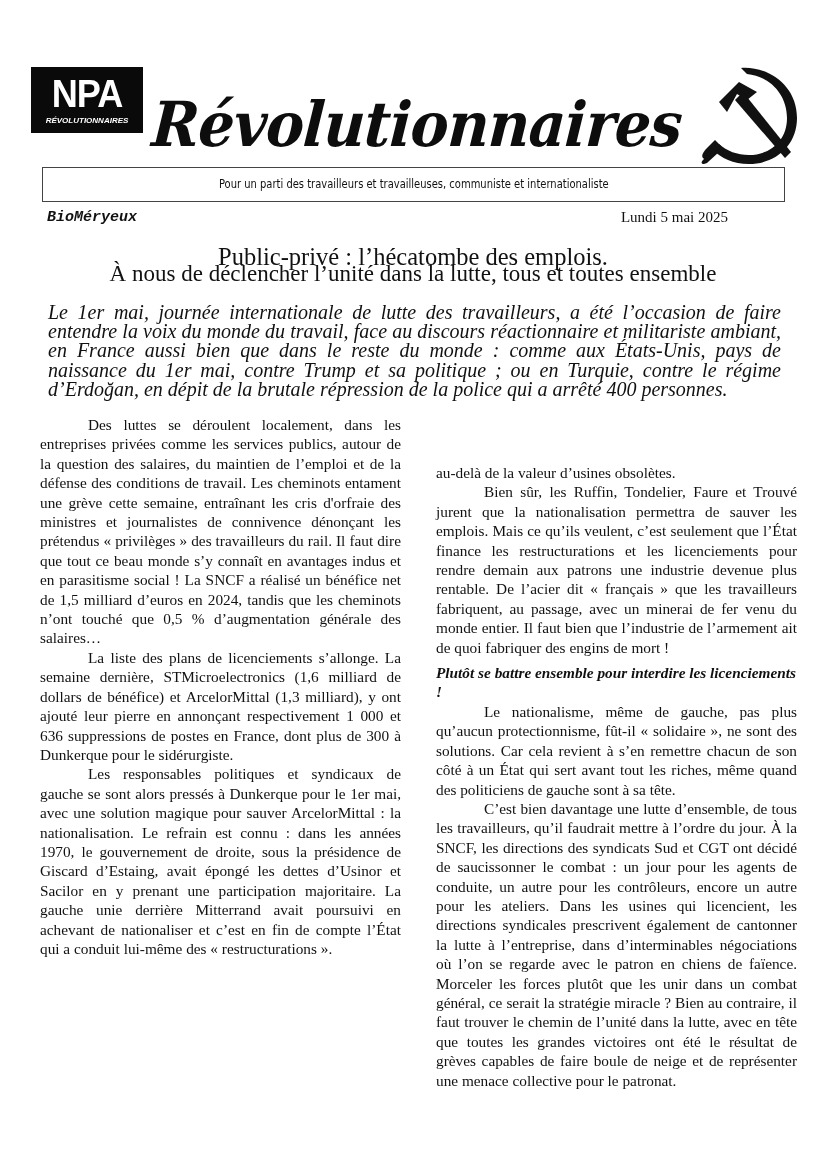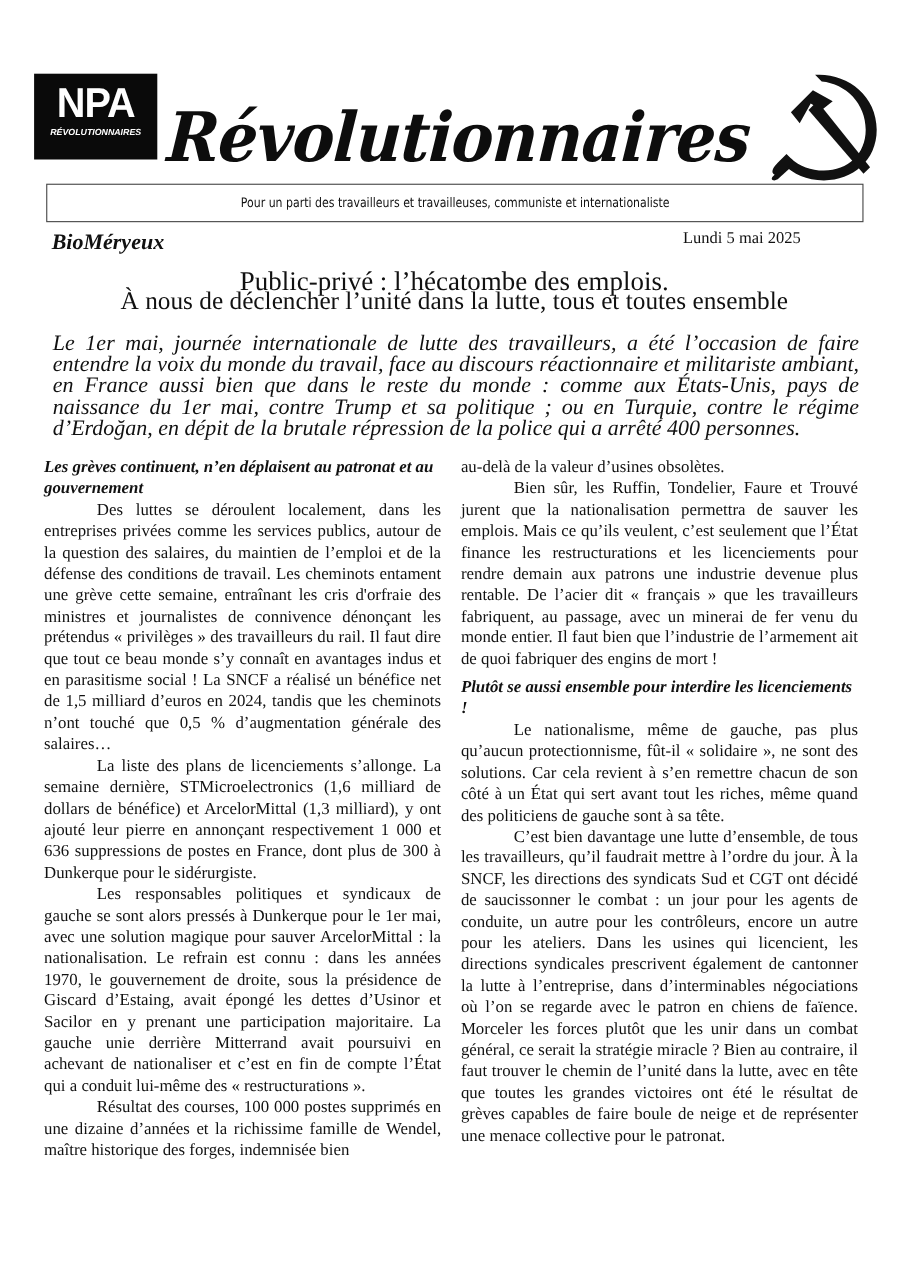--- a/index.html
+++ b/index.html
@@ -1,20 +1,20 @@
 <!DOCTYPE html>
 <html><head>
   <meta charset="utf-8">
   <style>
     * { box-sizing: border-box; margin: 0; padding: 0; }
     html, body { width: 826px; height: 1169px; background: #ffffff; }
     body { position: relative; font-family: "Liberation Serif", "DejaVu Serif", serif; color: #111; overflow: hidden; }
 
     .logo {
-      position: absolute; left: 31px; top: 67px; width: 112px; height: 78px;
+      position: absolute; left: 31px; top: 67px; width: 112px; height: 66px;
       background: #0a0a0a; color: #fff; text-align: center;
     }
     .logo-npa {
       display: block; font-family: "Liberation Sans", "DejaVu Sans", sans-serif; font-weight: 700;
       font-size: 38px; line-height: 40px; letter-spacing: -1px; margin-top: 7px;
       transform: scaleX(0.95);
     }
     .logo-sub {
       display: block; font-family: "Liberation Sans", "DejaVu Sans", sans-serif; font-weight: 700; font-style: italic;
       font-size: 8px; line-height: 10px; letter-spacing: 0px; margin-top: 2px;
@@ -31,39 +31,39 @@
 
     .tagline {
       position: absolute; left: 42px; top: 167px; width: 743px; height: 35px;
       border: 1px solid #444; text-align: center;
       font-family: "DejaVu Sans", "Liberation Sans", sans-serif; font-size: 12px; line-height: 33px;
       color: #111; letter-spacing: 0px;
     }
     .tagline span { display: inline-block; transform: scaleX(0.83); transform-origin: center; white-space: nowrap; }
 
     .company {
-      position: absolute; left: 47px; top: 209px; font-weight: 700; font-style: italic; font-size: 20px;
+      position: absolute; left: 47px; top: 209px; font-weight: 700; font-style: italic; font-size: 15px; font-family: Liberation Mono, monospace;
     }
     .date {
       position: absolute; right: 98px; top: 209px; font-size: 15px;
     }
     .headline {
       position: absolute; left: 0; width: 826px; text-align: center; font-size: 24.5px; line-height: 30px; margin-top: 12px;
     }
     .h1 { top: 230px; }
     .h2 { top: 247px; font-size: 23px; }
 
     .intro {
       position: absolute; left: 48px; top: 303px; width: 733px;
       font-weight: 400; font-style: italic; font-size: 20px; line-height: 19.2px; text-align: justify;
     }
 
     .col { position: absolute; top: 415px; width: 361px; font-size: 15.3px; line-height: 19.4px; text-align: justify; }
     .col-left { left: 40px; }
-    .col-right { left: 419px; }
+    .col-right { left: 436px; margin-top: 48px; }
     .col h3 { font-weight: 700; font-style: italic; font-size: 15.3px; line-height: 19.4px; text-align: left; }
     .col p { text-indent: 48px; }
     .col p.noindent { text-indent: 0; }
     .col .gap { margin-top: 6px; }
   </style>
 </head>
 <body>
 
 <div class="logo">
   <span class="logo-npa">NPA</span>
@@ -90,28 +90,26 @@
 
 <div class="company">BioMéryeux</div>
 <div class="date">Lundi 5 mai 2025</div>
 
 <div class="headline h1">Public-privé : l’hécatombe des emplois.</div>
 <div class="headline h2">À nous de déclencher l’unité dans la lutte, tous et toutes ensemble</div>
 
 <div class="intro">Le 1er mai, journée internationale de lutte des travailleurs, a été l’occasion de faire entendre la voix du monde du travail, face au discours réactionnaire et militariste ambiant, en France aussi bien que dans le reste du monde : comme aux États-Unis, pays de naissance du 1er mai, contre Trump et sa politique ; ou en Turquie, contre le régime d’Erdoğan, en dépit de la brutale répression de la police qui a arrêté 400 personnes.</div>
 
 <div class="col col-left">
-  <h3>Les grèves continuent, n’en déplaisent au patronat et au gouvernement</h3>
   <p>Des luttes se déroulent localement, dans les entreprises privées comme les services publics, autour de la question des salaires, du maintien de l’emploi et de la défense des conditions de travail. Les cheminots entament une grève cette semaine, entraînant les cris d'orfraie des ministres et journalistes de connivence dénonçant les prétendus « privilèges » des travailleurs du rail. Il faut dire que tout ce beau monde s’y connaît en avantages indus et en parasitisme social ! La SNCF a réalisé un bénéfice net de 1,5 milliard d’euros en 2024, tandis que les cheminots n’ont touché que 0,5 % d’augmentation générale des salaires…</p>
 
   <p>La liste des plans de licenciements s’allonge. La semaine dernière, STMicroelectronics (1,6 milliard de dollars de bénéfice) et ArcelorMittal (1,3 milliard), y ont ajouté leur pierre  en annonçant respectivement 1 000 et 636 suppressions de postes en France, dont plus de 300 à Dunkerque pour le sidérurgiste.</p>
   <p>Les responsables politiques et syndicaux de gauche se sont alors pressés à Dunkerque pour le 1er mai, avec une solution magique pour sauver ArcelorMittal : la nationalisation. Le refrain est connu : dans les années 1970, le gouvernement de droite, sous la présidence de Giscard d’Estaing, avait épongé les dettes d’Usinor et Sacilor en y prenant une participation majoritaire. La gauche unie derrière Mitterrand avait poursuivi en achevant de nationaliser et c’est en fin de compte l’État qui a conduit lui-même des « restructurations ».</p>
-  <p>Résultat des courses, 100 000 postes supprimés en une dizaine d’années et la richissime famille de Wendel, maître historique des forges, indemnisée bien</p>
 </div>
 
 <div class="col col-right">
   <p class="noindent">au-delà de la valeur d’usines obsolètes.</p>
   <p>Bien sûr, les Ruffin, Tondelier, Faure et Trouvé jurent que la nationalisation permettra de sauver les emplois. Mais ce qu’ils veulent, c’est seulement que l’État finance les restructurations et les licenciements pour rendre demain aux patrons une industrie devenue plus rentable. De l’acier dit « français » que les travailleurs fabriquent, au passage, avec un minerai de fer venu du monde entier. Il faut bien que l’industrie de l’armement ait de quoi fabriquer des engins de mort !</p>
 
-  <h3 class="gap">Plutôt se aussi ensemble pour interdire les licenciements !</h3>
+  <h3 class="gap">Plutôt se battre ensemble pour interdire les licenciements !</h3>
   <p>Le nationalisme, même de gauche, pas plus qu’aucun protectionnisme, fût-il « solidaire », ne sont des solutions. Car cela revient à s’en remettre chacun de son côté à un État qui sert avant tout les riches, même quand des politiciens de gauche sont à sa tête.</p>
   <p>C’est bien davantage une lutte d’ensemble, de tous les travailleurs, qu’il faudrait mettre à l’ordre du jour. À la SNCF, les directions des syndicats Sud et CGT ont décidé de saucissonner le combat : un jour pour les agents de conduite, un autre pour les contrôleurs, encore un autre pour les ateliers. Dans les usines qui licencient, les directions syndicales prescrivent également de cantonner la lutte à l’entreprise, dans d’interminables négociations où l’on se regarde avec le patron en chiens de faïence. Morceler les forces plutôt que les unir dans un combat général, ce serait la stratégie miracle ? Bien au contraire, il faut trouver le chemin de l’unité dans la lutte, avec en tête que toutes les grandes victoires ont été le résultat de grèves capables de faire boule de neige et de représenter une menace collective pour le patronat.</p>
 </div>
 
 </body></html>

